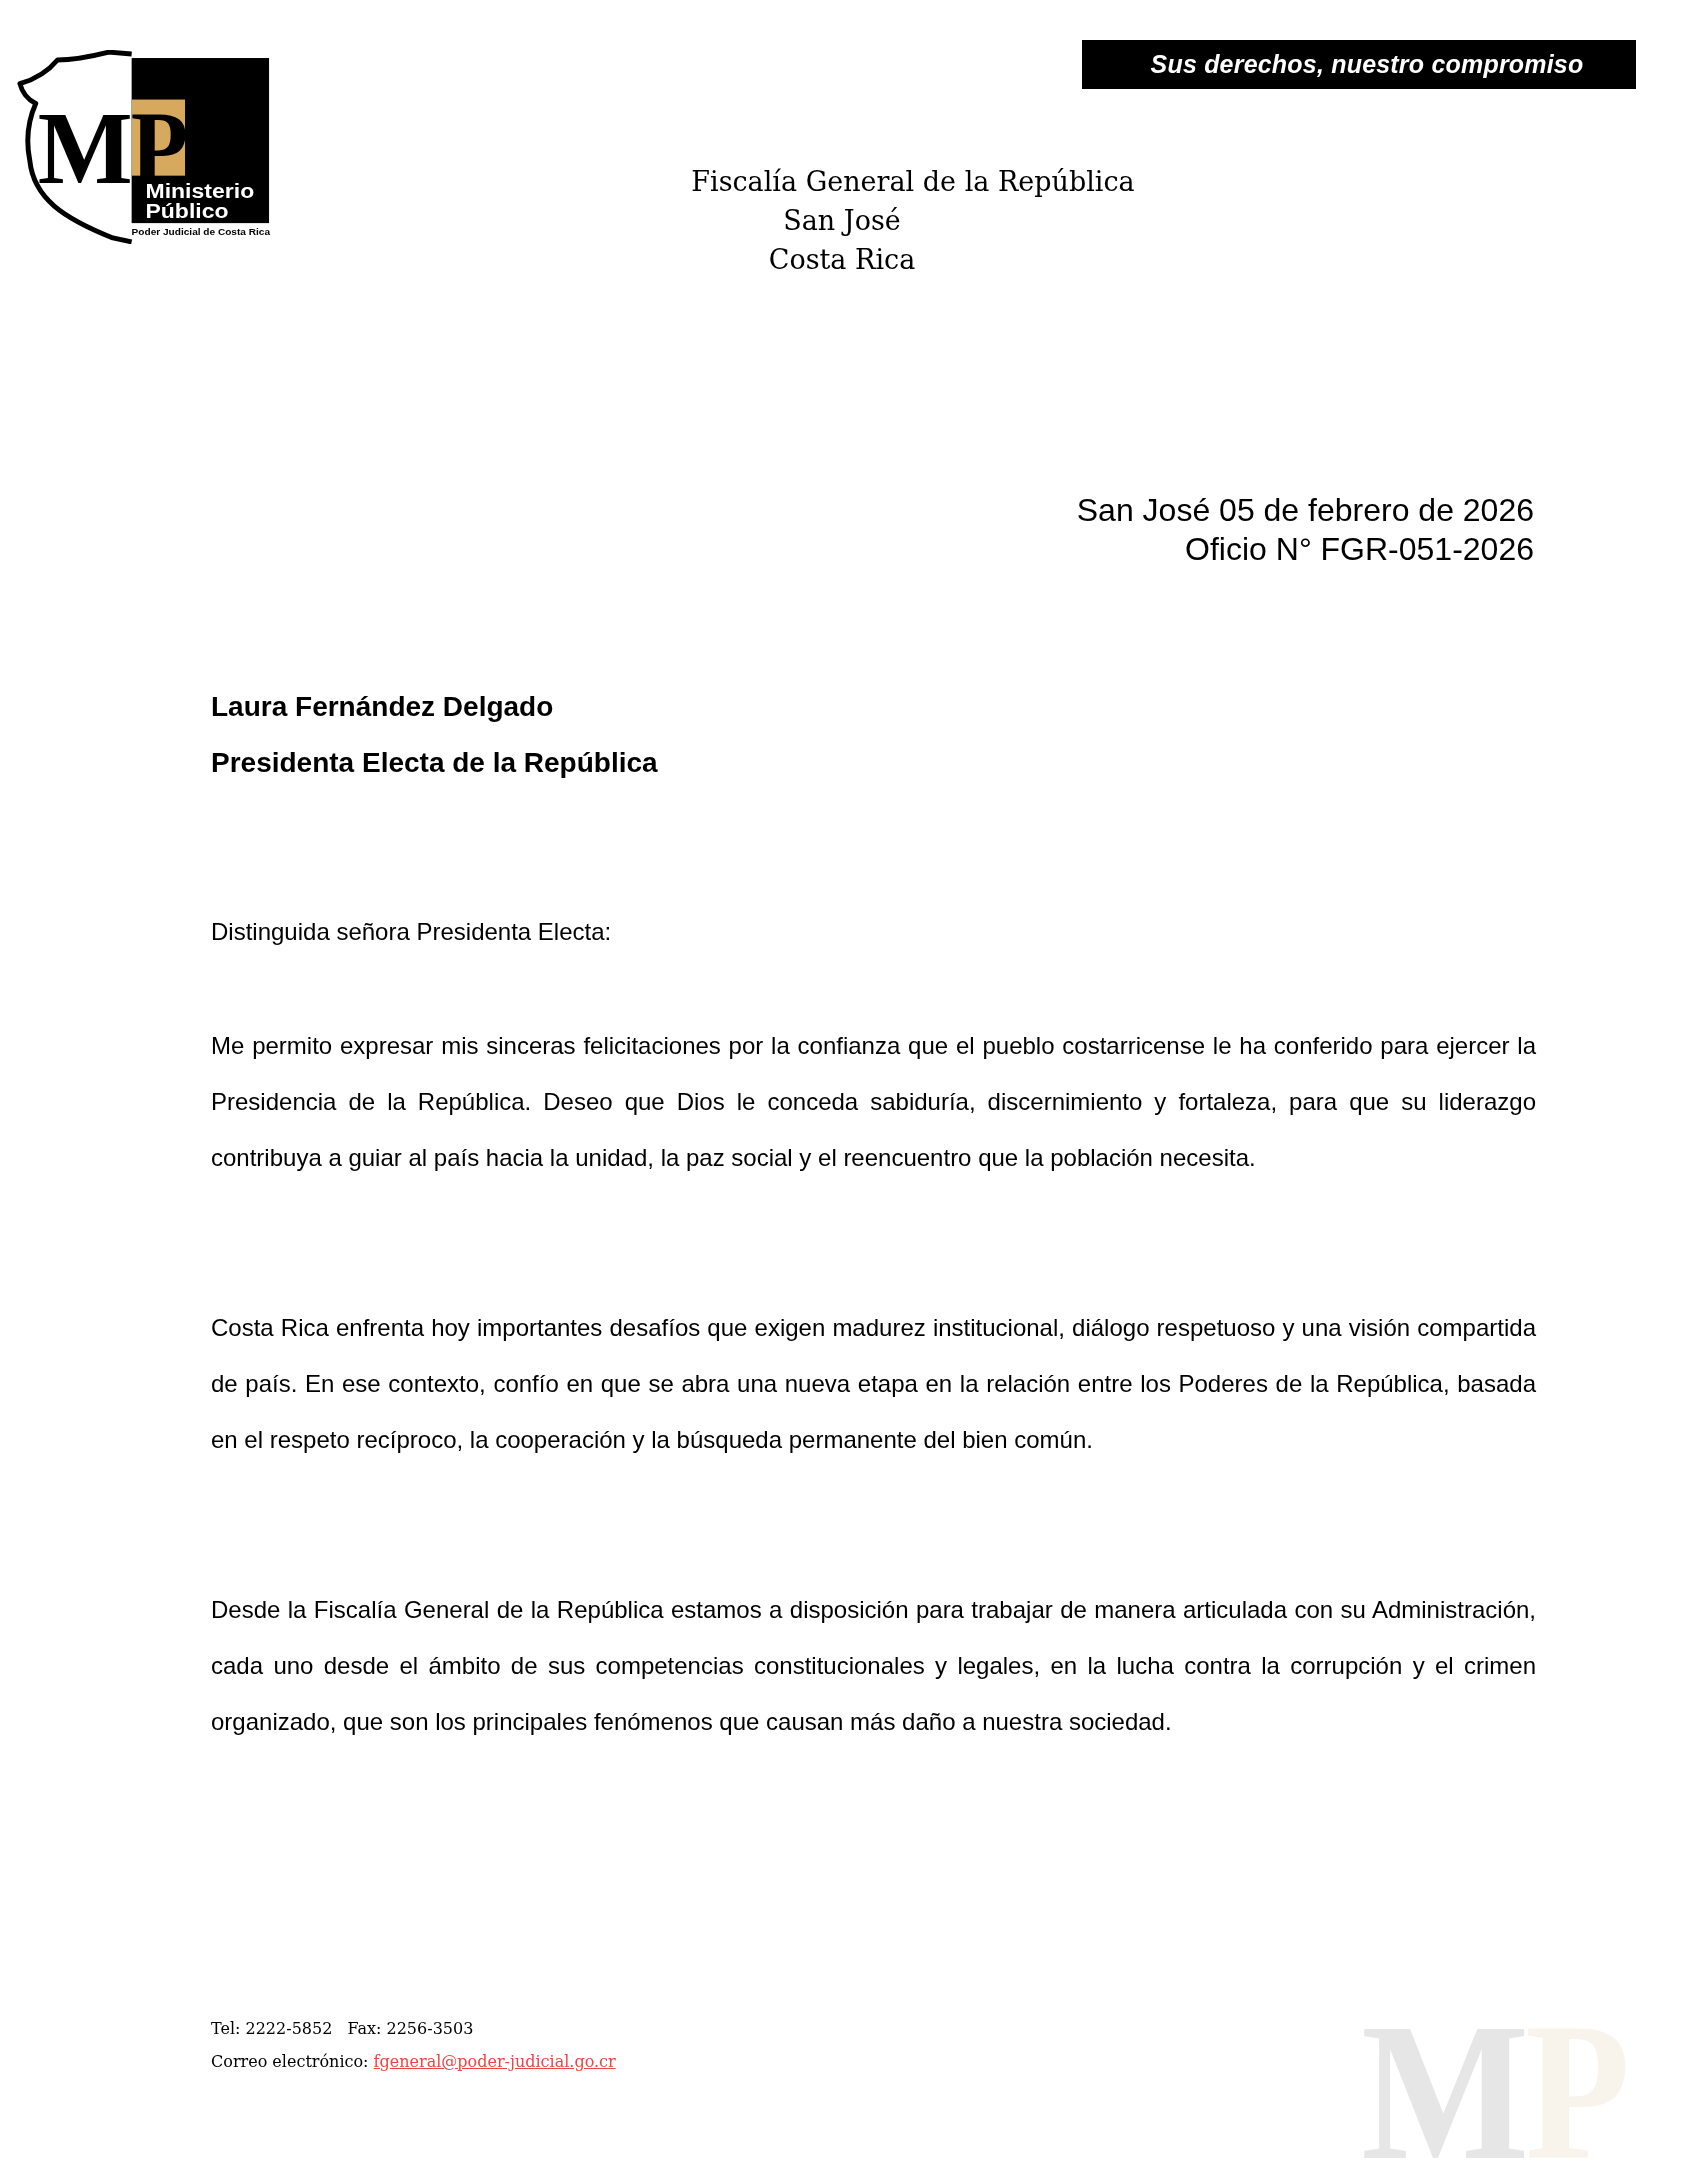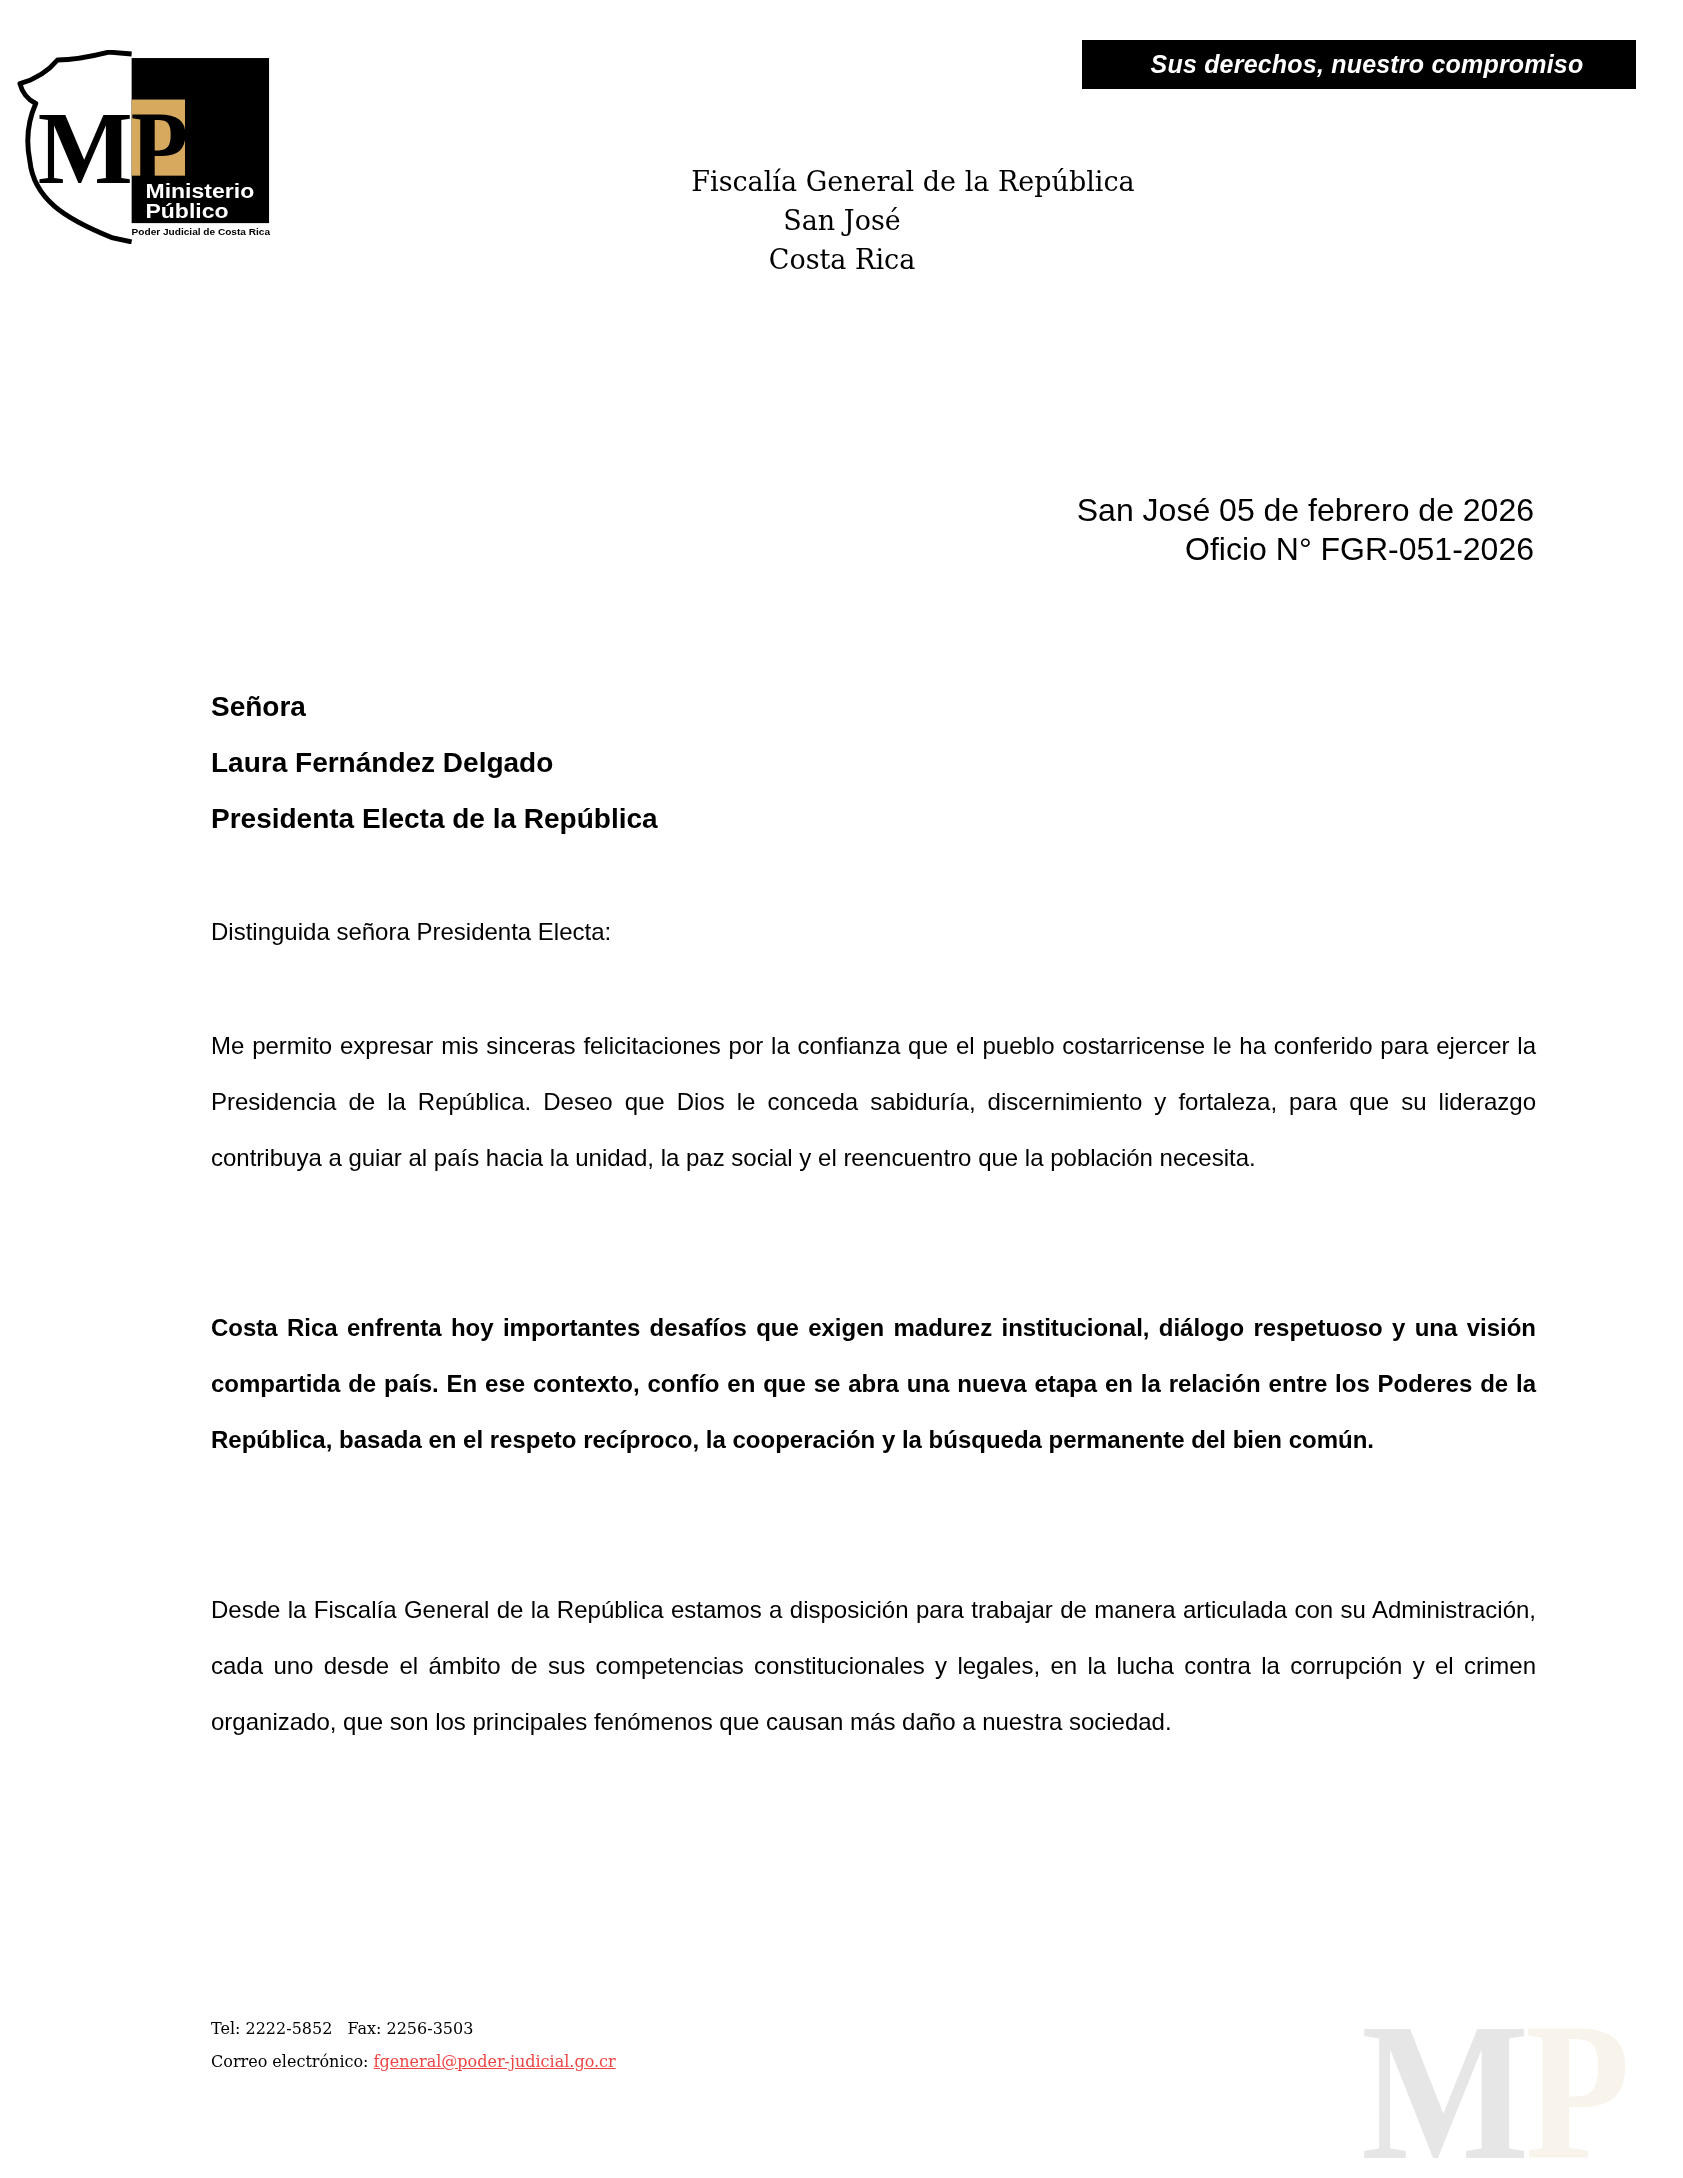--- a/index.html
+++ b/index.html
@@ -43,21 +43,21 @@
   #recipient {
     left: 211px; top: 679px; width: 1327px;
     font-family: "Liberation Sans", sans-serif; font-weight: bold; font-size: 28px; line-height: 56px;
   }
   #salutation { left: 211px; top: 904px; line-height: 56px; }
 
   .para {
     left: 211px; width: 1325px; line-height: 56px; text-align: justify;
   }
   #para-0 { top: 1018px; }
-  #para-1 { top: 1300px; font-weight: bold; }
+  #para-1 { top: 1300px; }
   #para-2 { top: 1582px; }
 
   
   #footer {
     left: 211px; top: 2012px;
     font-family: "DejaVu Serif", serif; font-size: 16px; line-height: 33px; color: #000;
   }
   #footer a { color: #ef4444; }
   #footer .gap { display: inline-block; width: 10px; }
 
@@ -95,21 +95,20 @@
   <div>San José</div>
   <div>Costa Rica</div>
 </div>
 
 <div id="date-block" class="abs">
   <div>San José 05 de febrero de 2026</div>
   <div>Oficio N° FGR-051-2026</div>
 </div>
 
 <div id="recipient" class="abs">
-  <div>Señora</div>
   <div>Laura Fernández Delgado</div>
   <div>Presidenta Electa de la República</div>
 </div>
 
 <div id="salutation" class="abs body-text">Distinguida señora Presidenta Electa:</div>
 
 <div id="para-0" class="abs body-text para">Me permito expresar mis sinceras felicitaciones por la confianza que el pueblo costarricense le ha conferido para ejercer la Presidencia de la República. Deseo que Dios le conceda sabiduría, discernimiento y fortaleza, para que su liderazgo contribuya a guiar al país hacia la unidad, la paz social y el reencuentro que la población necesita.</div>
 <div id="para-1" class="abs body-text para">Costa Rica enfrenta hoy importantes desafíos que exigen madurez institucional, diálogo respetuoso y una visión compartida de país. En ese contexto, confío en que se abra una nueva etapa en la relación entre los Poderes de la República, basada en el respeto recíproco, la cooperación y la búsqueda permanente del bien común.</div>
 <div id="para-2" class="abs body-text para">Desde la Fiscalía General de la República estamos a disposición para trabajar de manera articulada con su Administración, cada uno desde el ámbito de sus competencias constitucionales y legales, en la lucha contra la corrupción y el crimen organizado, que son los principales fenómenos que causan más daño a nuestra sociedad.</div>
 

